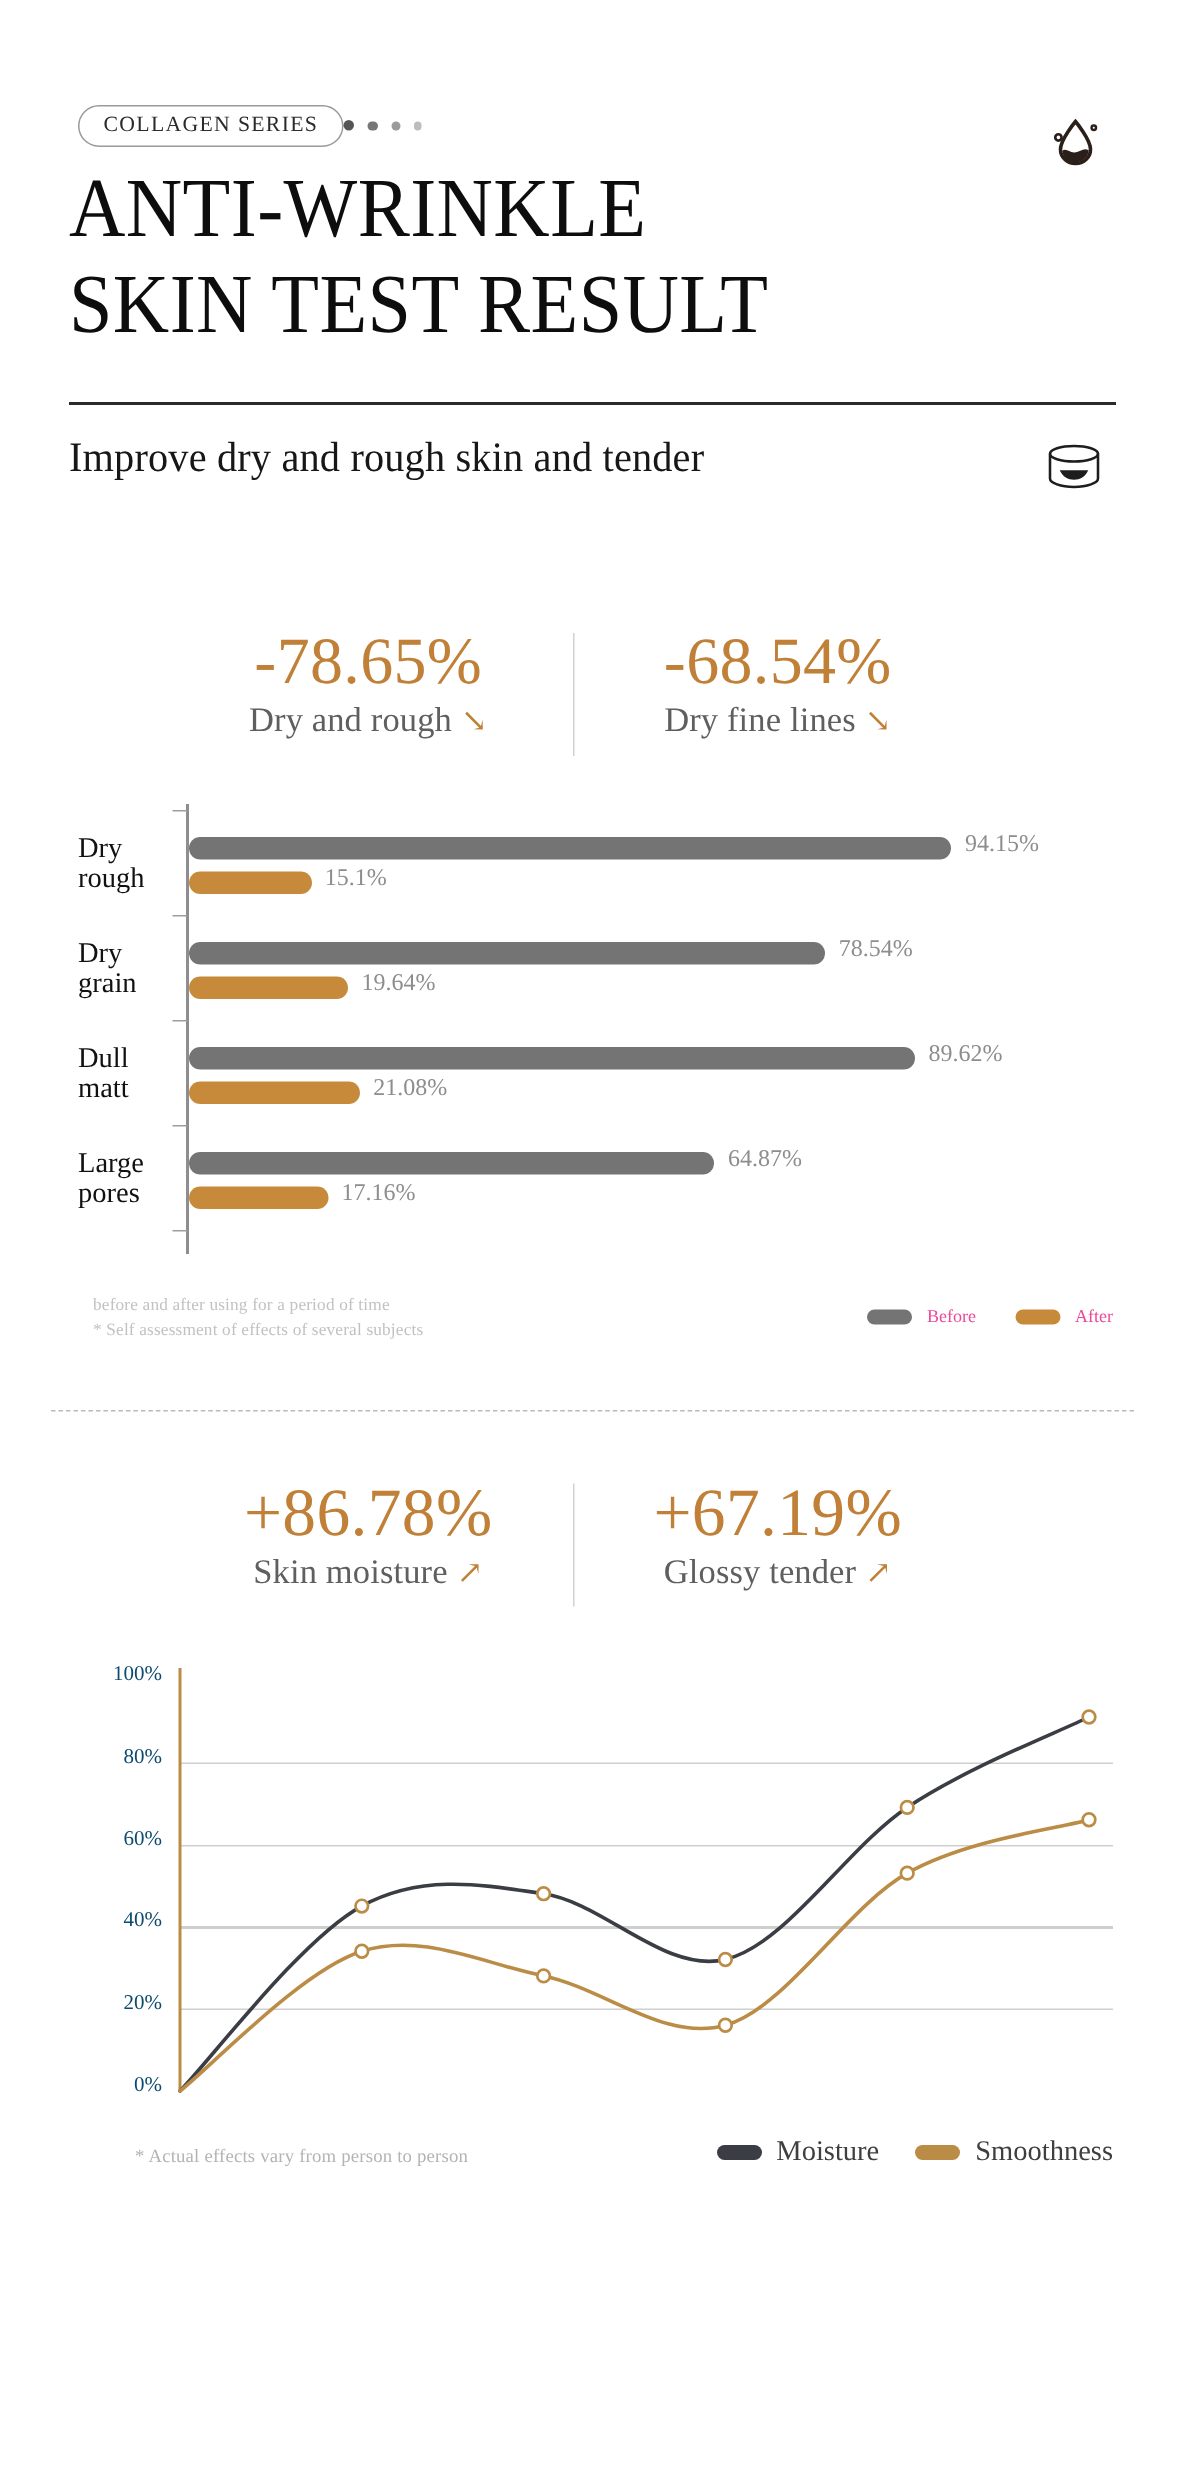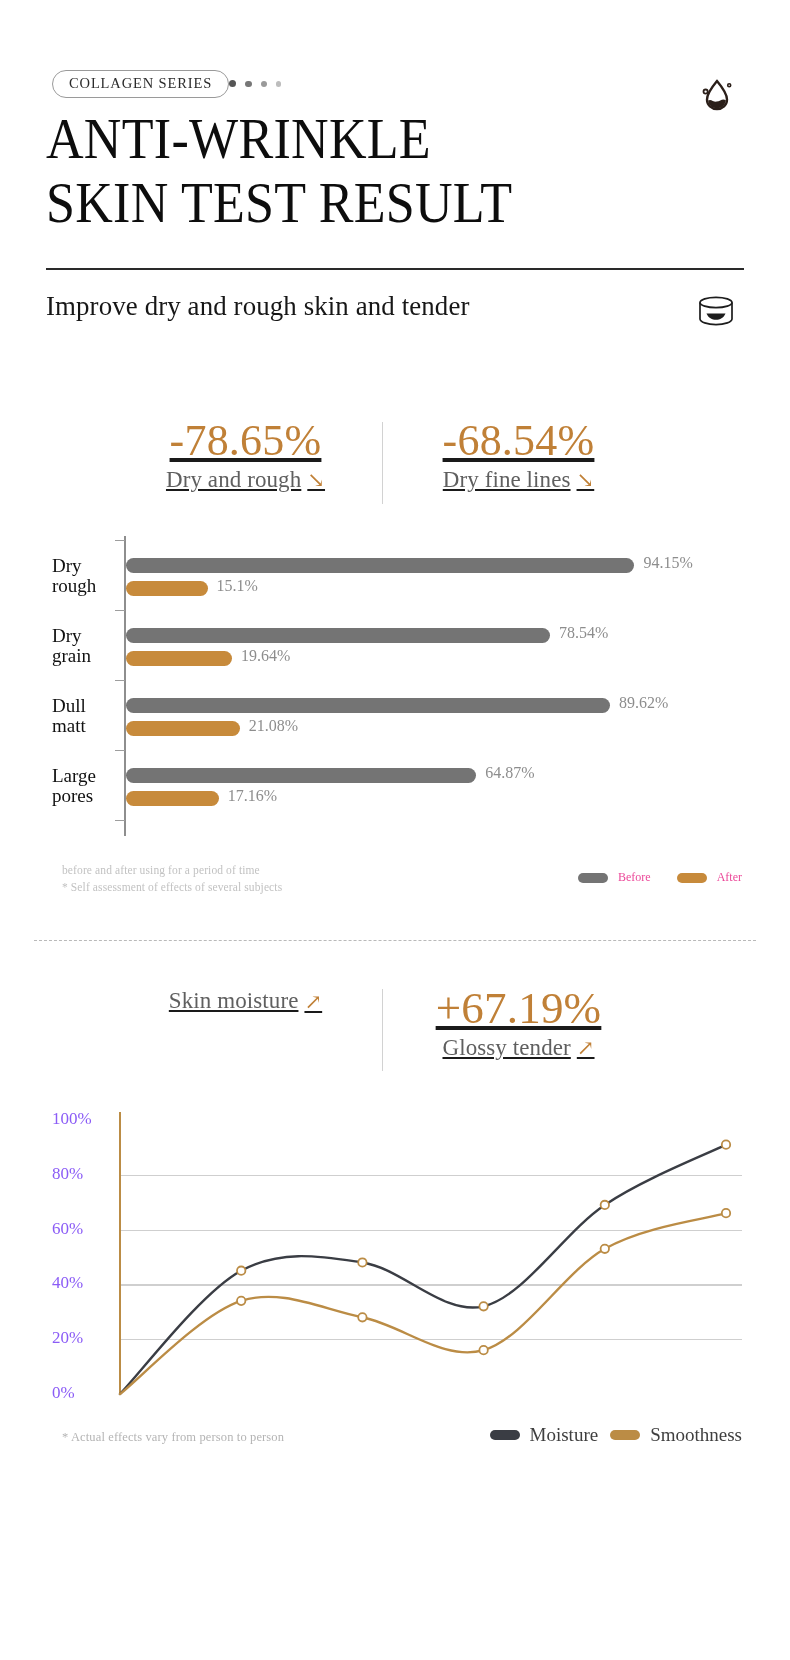--- a/index.html
+++ b/index.html
@@ -43,21 +43,21 @@
   .rule{position:absolute;left:46px;top:268px;width:698px;height:1.6px;background:#2a2a2a;}
 
   .subtitle{
     position:absolute;left:46px;top:290px;
     font-size:28px;color:#171717;letter-spacing:.004em;
     transform:scaleX(.96);transform-origin:left top;
   }
   .jar-icon{position:absolute;right:52px;top:294px;width:44px;height:36px;}
 
   
-  .stats{position:absolute;left:0;width:764px;display:flex;justify-content:center;align-items:flex-start;text-decoration:underline;}
+  .stats{position:absolute;left:0;width:764px;display:flex;justify-content:center;align-items:flex-start;}
   .stats.one{top:418px;}
   .stats.two{top:985px;}
   .stat{width:248px;text-align:center;}
   .stat .num{
     font-size:44px;color:#c08037;line-height:1.04;letter-spacing:.005em;
     font-family:"Liberation Serif","DejaVu Serif",serif;
   }
   .stats.two .stat .num{font-size:45px;}
   .stat .lbl{
     margin-top:3px;font-size:23px;color:#5f5f5f;letter-spacing:.004em;
@@ -92,32 +92,32 @@
   .lg-text{font-size:12px;color:#ec4899;}
 
   .dashed{
     position:absolute;left:34px;top:940px;width:722px;height:0;
     border-top:1.6px dashed #b9b9b9;
   }
 
   
   .linechart{position:absolute;left:52px;top:1112px;width:690px;height:310px;}
   .lc-ylabel{
-    position:absolute;left:0;width:56px;text-align:left;
-    font-size:17px;color:#8b5cf6;
+    position:absolute;left:0;width:56px;text-align:right;
+    font-size:14px;color:#0c4a6e;
   }
   .lc-grid{position:absolute;left:68px;width:622px;height:1.2px;background:#cfcfcf;}
   .lc-yaxis{position:absolute;left:67px;top:0;width:2px;height:282px;background:#bb8c45;}
   .lc-svg{position:absolute;left:0;top:0;width:690px;height:300px;}
 
   .lc-foot{
-    position:absolute;left:62px;top:1430px;
+    position:absolute;left:90px;top:1430px;
     font-size:12.5px;color:#b4b4b4;letter-spacing:.01em;
   }
-  .lc-legend{position:absolute;right:48px;top:1424px;display:flex;align-items:center;gap:12px;}
+  .lc-legend{position:absolute;right:48px;top:1424px;display:flex;align-items:center;gap:24px;}
   .lc-legend .lg-text{font-size:19px;color:#3f3f3f;}
 </style>
 </head>
 <body>
 
 <div class="page">
 
   <div class="hdr-row">
     <div class="pill">COLLAGEN SERIES</div>
     <div class="dots">
@@ -239,20 +239,21 @@
     <div class="lg-item">
       <span class="lg-swatch" id="sw-after" style="background: rgb(199, 138, 59);"></span>
       <span class="lg-text">After</span>
     </div>
   </div>
 
   <div class="dashed"></div>
 
   <div class="stats two">
     <div class="stat">
+      <div class="num">+86.78%</div>
       <div class="lbl">
         <span>Skin moisture</span>
         <span class="arrow">↗</span>
       </div>
     </div>
     <div class="divider"></div>
     <div class="stat">
       <div class="num">+67.19%</div>
       <div class="lbl">
         <span>Glossy tender</span>

